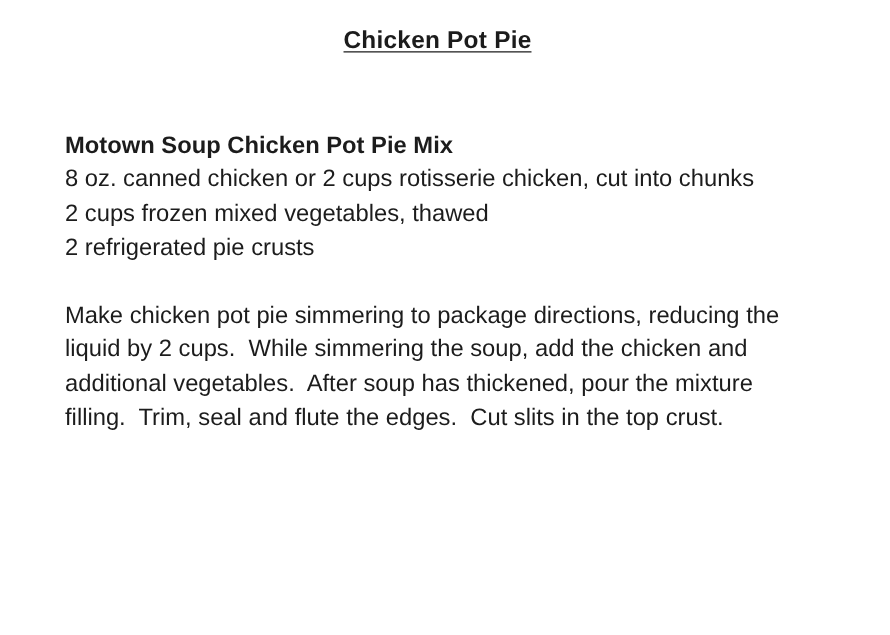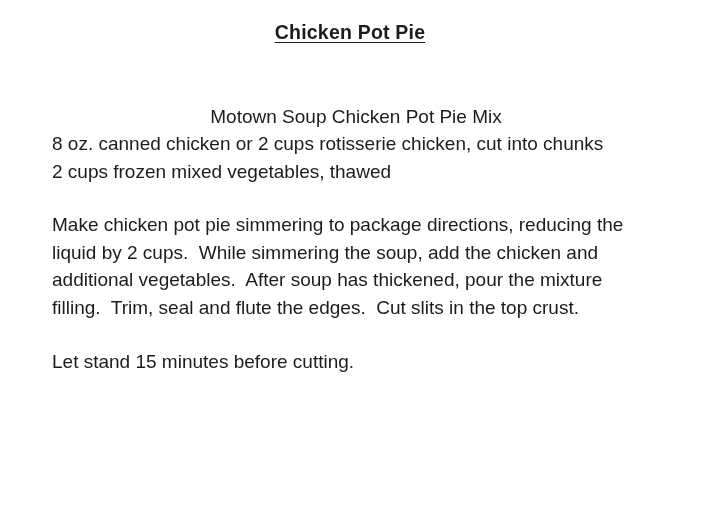--- a/index.html
+++ b/index.html
@@ -32,44 +32,43 @@
   }
   .content {
     margin-left: 52px;
     margin-right: 40px;
     margin-top: 56px;
   }
   .line {
     white-space: pre;
   }
   .bold {
-    font-weight: normal;
-    text-align: center;
+    font-weight: bold;
   }
   .gap-small { margin-top: 26px; }
   .gap-line  { margin-top: 27px; }
 </style>
 </head>
 <body>
 
 <div class="page">
 
   <div class="title-row">
     <span class="doc-title">Chicken Pot Pie</span>
   </div>
 
   <div class="content">
 
     <div class="line bold">Motown Soup Chicken Pot Pie Mix</div>
 
     <div class="line">8 oz. canned chicken or 2 cups rotisserie chicken, cut into chunks</div>
     <div class="line">2 cups frozen mixed vegetables, thawed</div>
+    <div class="line">2 refrigerated pie crusts</div>
 
     <div class="line gap-small">Make chicken pot pie simmering to package directions, reducing the</div>
     <div class="line">liquid by 2 cups.  While simmering the soup, add the chicken and</div>
     <div class="line">additional vegetables.  After soup has thickened, pour the mixture</div>
     <div class="line">filling.  Trim, seal and flute the edges.  Cut slits in the top crust.</div>
 
 
-    <div class="line gap-line">Let stand 15 minutes before cutting.</div>
 
   </div>
 </div>
 
 </body></html>

